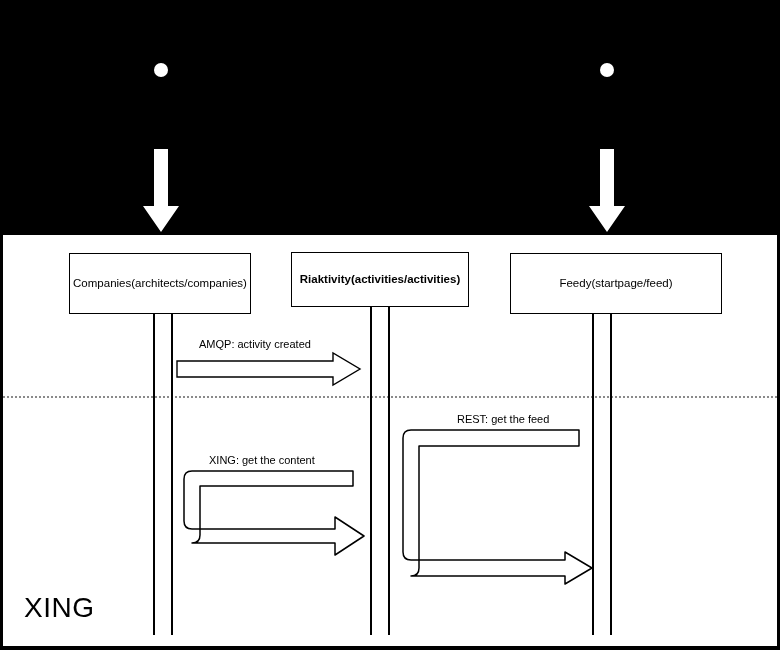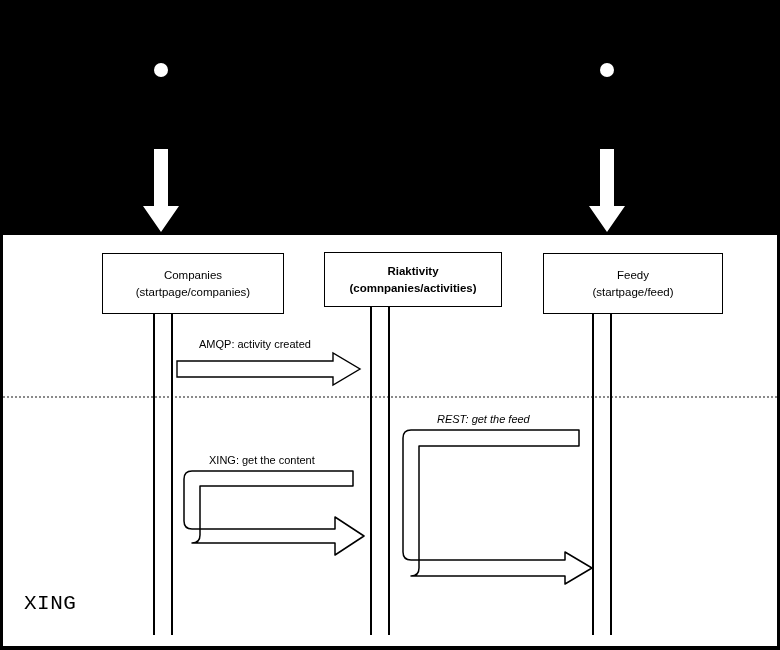--- a/index.html
+++ b/index.html
@@ -47,29 +47,28 @@
   }
   .down-arrow svg { display: block; }
 
   
   .lifebox {
     position: absolute;
     box-sizing: border-box;
     border: 1.5px solid #000000;
     background: #ffffff;
     display: flex;
-    flex-direction: column;
+    flex-direction: row;
     align-items: center;
     justify-content: center;
     font-size: 11.5px;
     color: #000000;
     line-height: 1.45;
     text-align: left;
     z-index: 6;
-    margin-left: 33px;
   }
   .lifebox .title   { white-space: nowrap; }
   .lifebox .subtitle{ white-space: nowrap; }
 
   
   .activation {
     position: absolute;
     box-sizing: border-box;
     border-left: 2px solid #000000;
     border-right: 2px solid #000000;
@@ -97,24 +96,24 @@
     position: absolute;
     font-size: 11px;
     color: #000000;
     white-space: nowrap;
     z-index: 7;
   }
 
   
   .brand {
     position: absolute;
-    font-size: 21px;
+    font-size: 28px;
     letter-spacing: 0.5px;
     color: #000000;
-    font-family: Liberation Mono, monospace;
+    font-family: Liberation Sans, sans-serif;
     z-index: 7;
   }
 </style>
 </head>
 <body>
 
 <div id="canvas">
 
   <div class="header-band">
 
@@ -140,44 +139,44 @@
   <div class="frame-edge frame-bottom"></div>
 
   <div class="activation" style="left:153px; top:253px; width:20px; height:382px;"></div>
 
   <div class="activation" style="left:370px; top:253px; width:20px; height:382px;"></div>
 
   <div class="activation" style="left:592px; top:253px; width:20px; height:382px;"></div>
 
   <div class="lifebox" style="left:69px; top:253px; width:182px; height:61px;">
     <div class="title">Companies</div>
-    <div class="subtitle">(startpage/companies)</div>
+    <div class="subtitle">(architects/companies)</div>
   </div>
 
   <div class="lifebox" style="left:291px; top:252px; width:178px; height:55px;font-weight:bold;">
     <div class="title">Riaktivity</div>
-    <div class="subtitle">(comnpanies/activities)</div>
-  </div>
-
-  <div class="lifebox" style="left:510px; top:253px; width:180px; height:61px;">
+    <div class="subtitle">(activities/activities)</div>
+  </div>
+
+  <div class="lifebox" style="left:510px; top:253px; width:212px; height:61px;">
     <div class="title">Feedy</div>
     <div class="subtitle">(startpage/feed)</div>
   </div>
 
   <div class="msg-label" style="left:199px; top:338px;">AMQP: activity created</div>
 
   <div class="msg" style="left:176px; top:352px;">
     <svg width="186" height="35" viewBox="0 0 186 35">
       <polygon points="1,9 157,9 157,1 184,17 157,33 157,25 1,25" fill="#ffffff" stroke="#000000" stroke-width="1.4" stroke-linejoin="miter"></polygon>
     </svg>
   </div>
 
   <div class="separator" style="top:396px;"></div>
 
-  <div class="msg-label" style="left:437px; top:413px;font-style:italic;">REST: get the feed</div>
+  <div class="msg-label" style="left:457px; top:413px;">REST: get the feed</div>
 
   <div class="msg" style="left:402px; top:428px;">
     <svg width="195" height="142" viewBox="0 0 195 142">
       <path d="M 176,2
                L 8,2
                Q 1,2 1,9
                L 1,127
                Q 1,134 8,134
                L 162,134
                L 162,126

